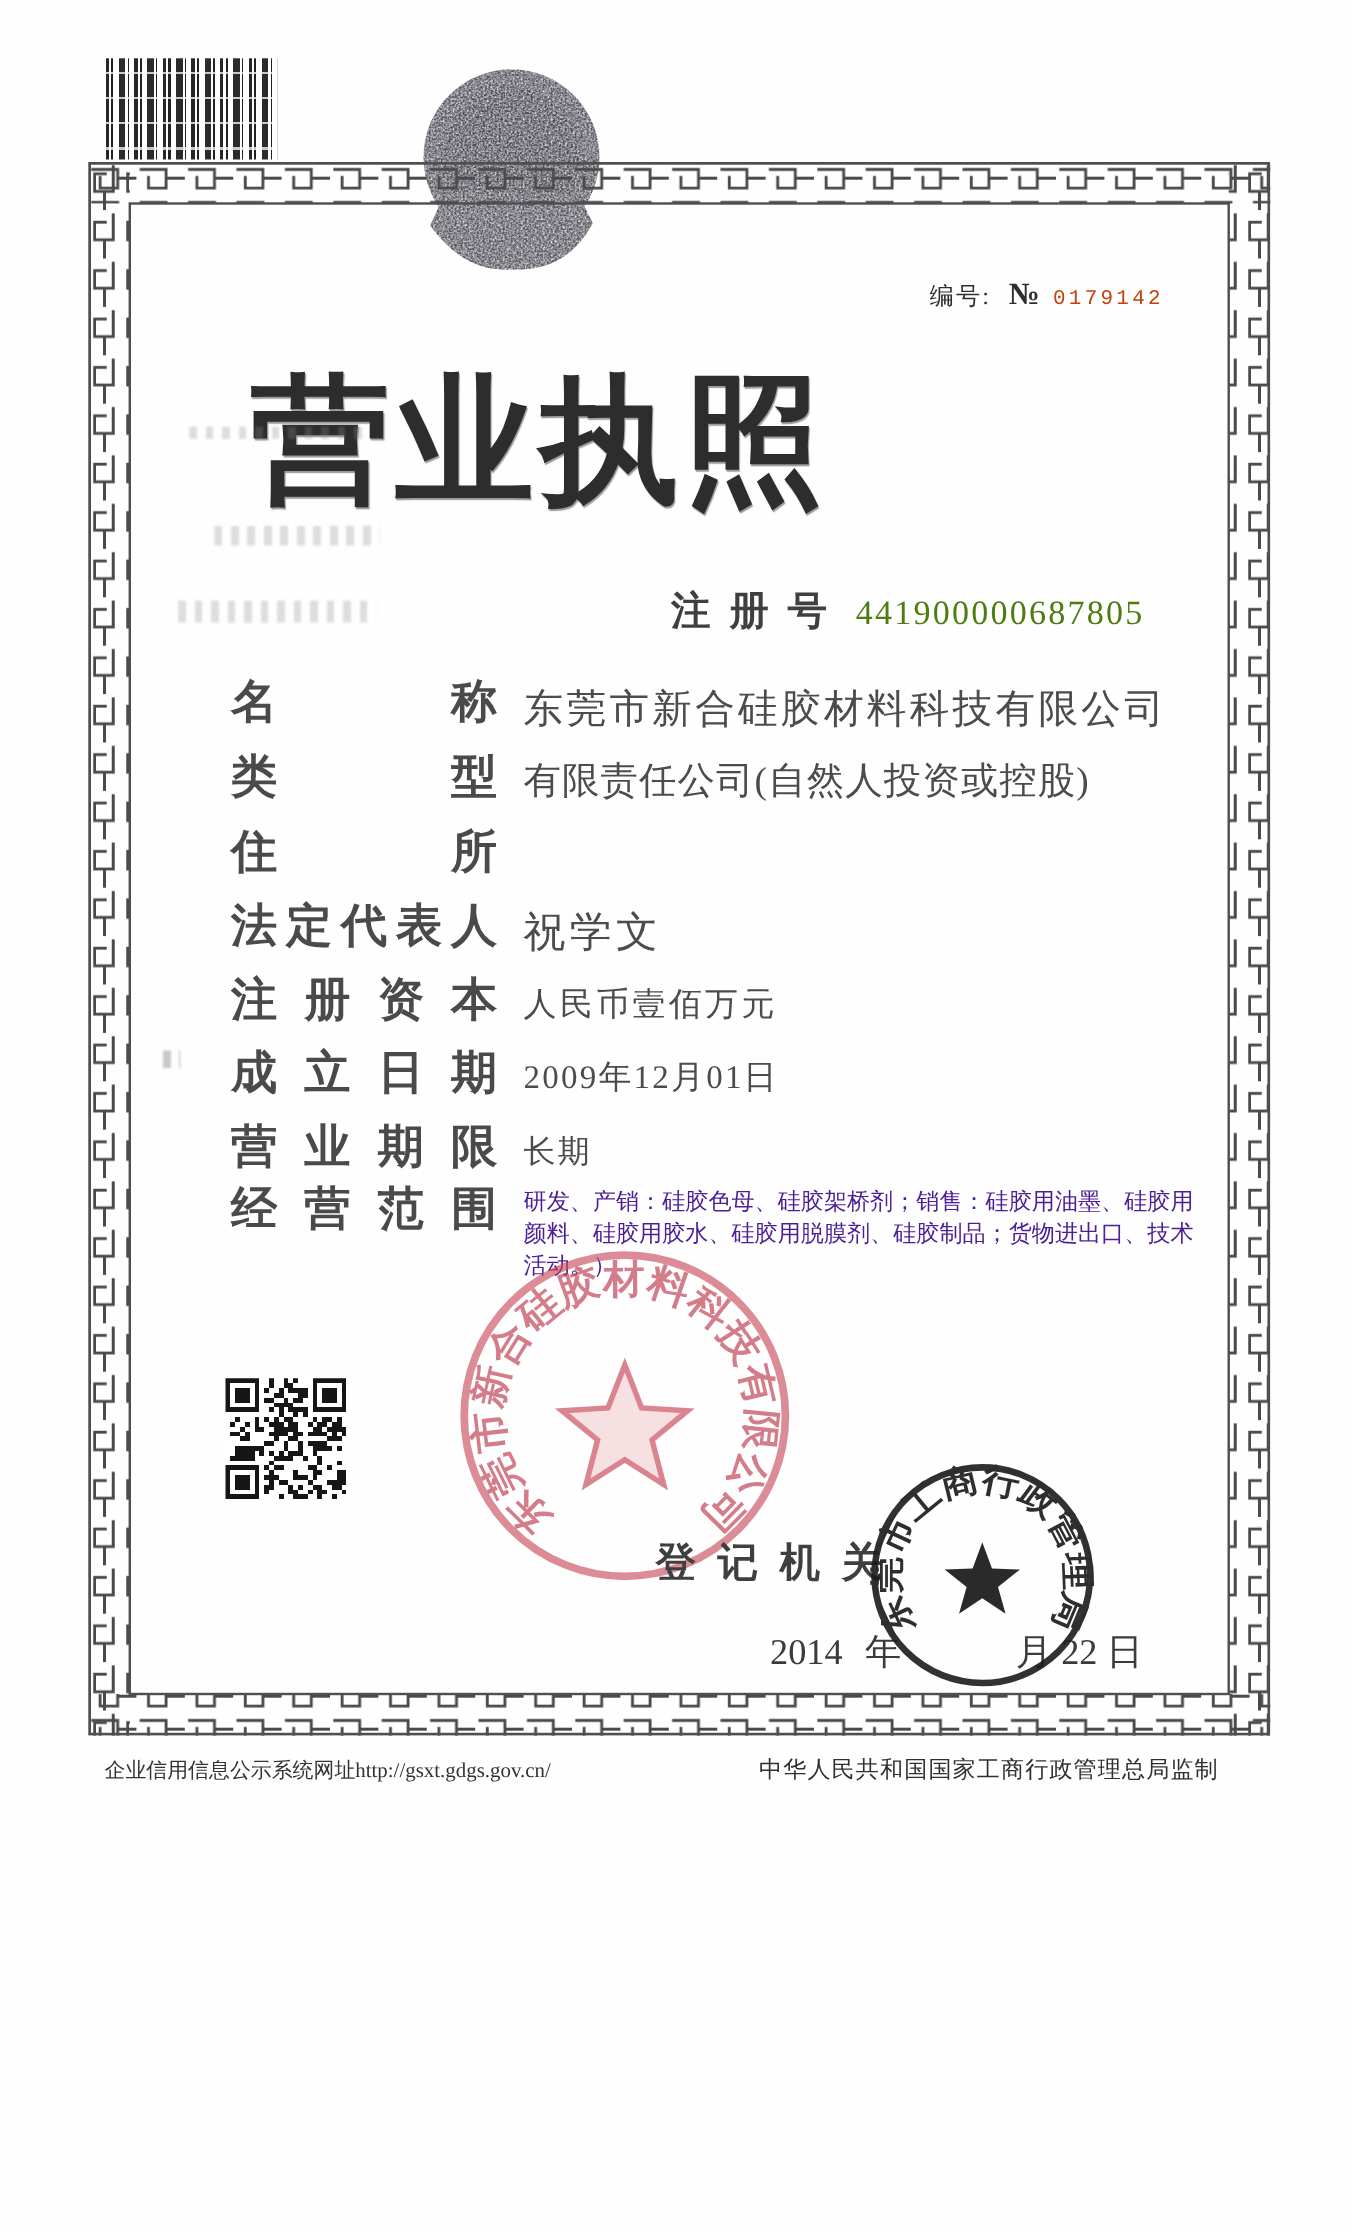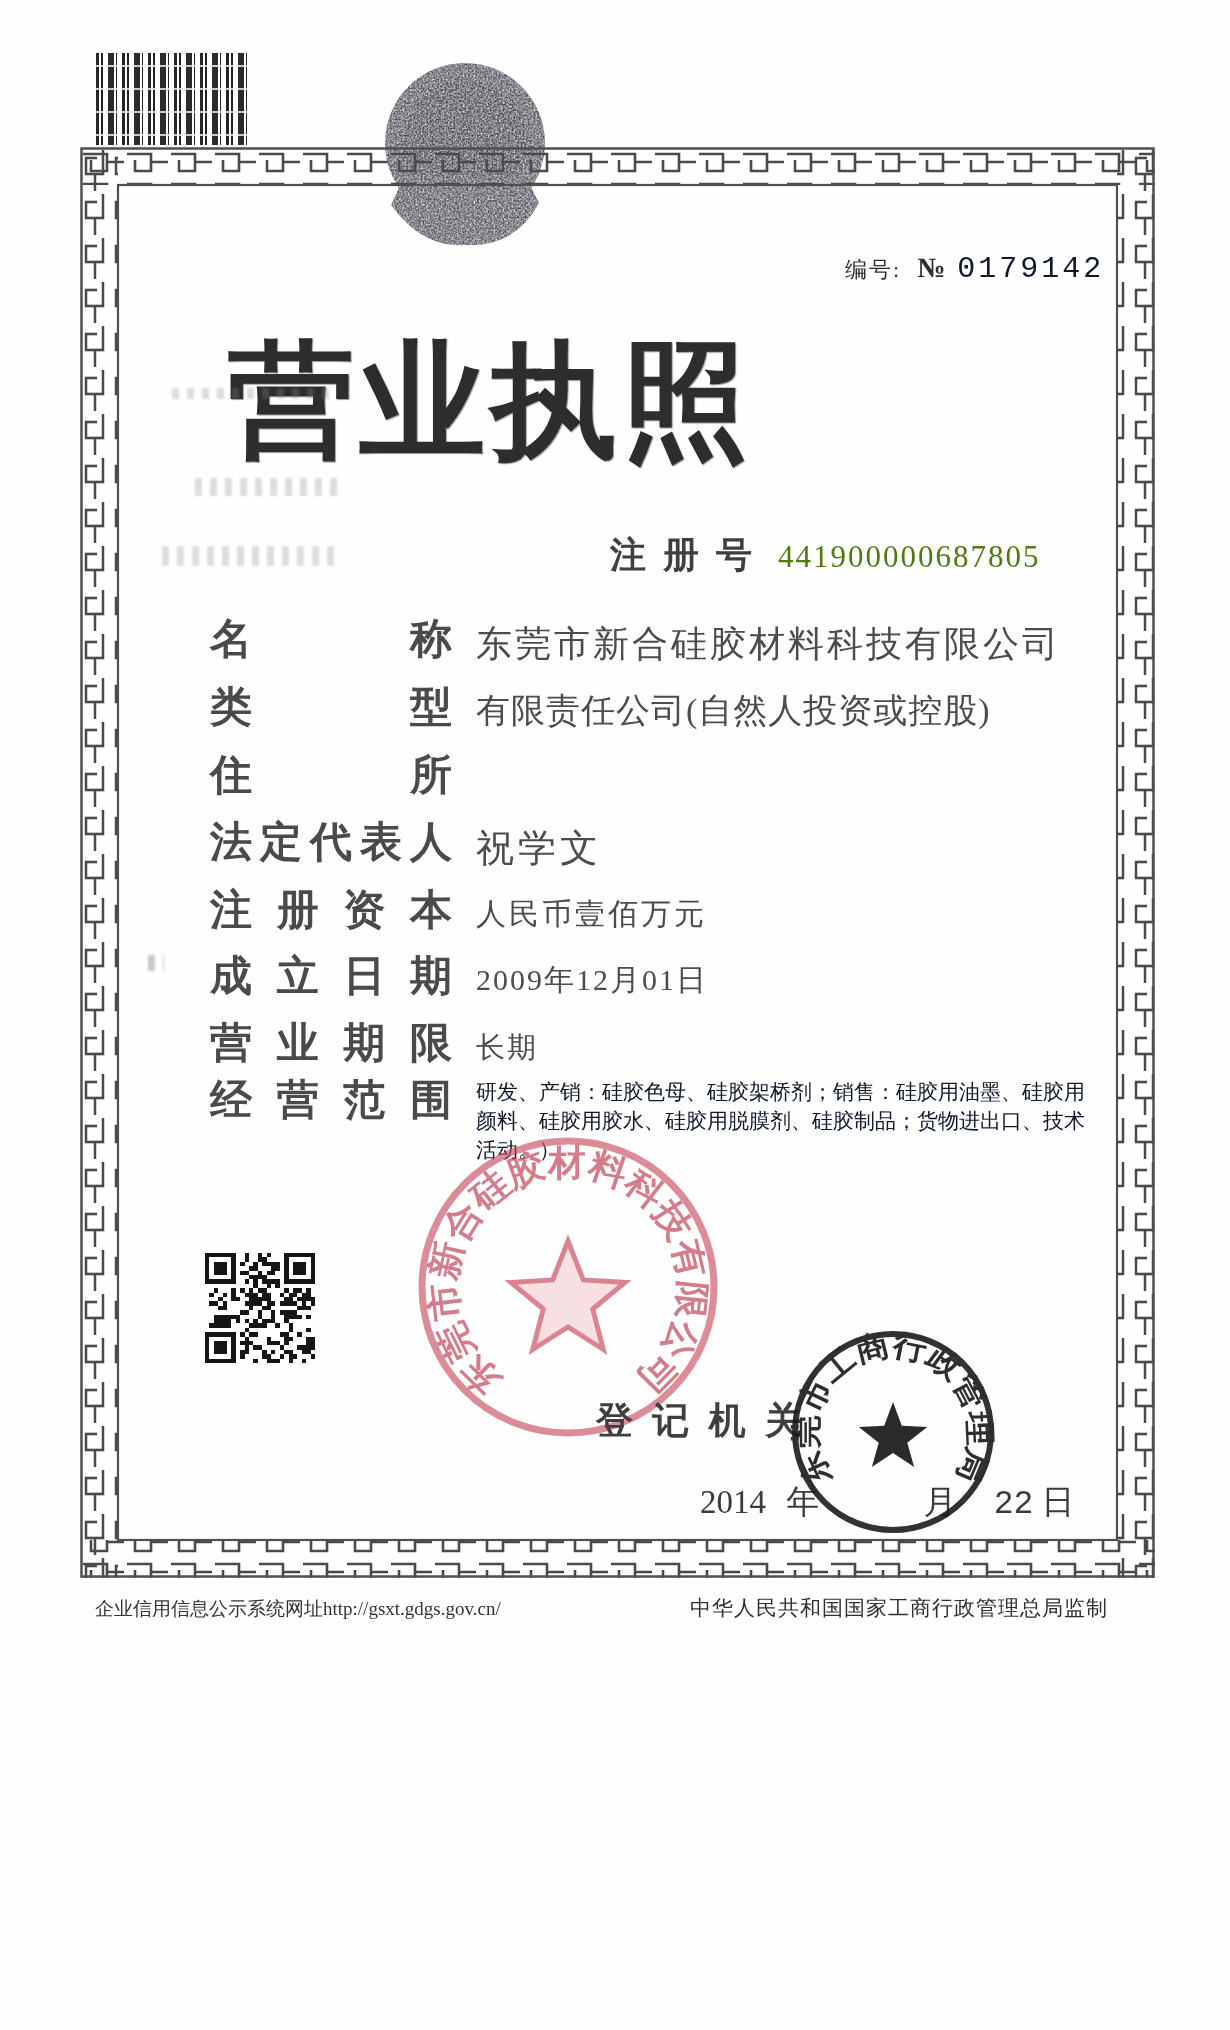--- a/index.html
+++ b/index.html
@@ -13,38 +13,38 @@
     left:96px;top:53px;width:156px;height:92px;
     background-image:
       repeating-linear-gradient(0deg, transparent 0 9px, rgba(255,255,255,.75) 9px 11px, transparent 11px 23px),
       repeating-linear-gradient(90deg,#151515 0 3px,transparent 3px 5px,#101010 5px 7px,transparent 7px 12px,#1a1a1a 12px 18px,transparent 18px 20px,#111 20px 21px,transparent 21px 26px);
     opacity:.92;
   }
   
   .serial{left:845px;top:252px;display:flex;align-items:baseline;white-space:nowrap;color:#2e2e2e;}
   .serial .lbl{font-size:22px;letter-spacing:2px;}
   .serial .nosym{font-size:28px;font-weight:bold;margin-left:16px;}
-  .serial .num{font-size:30px;letter-spacing:3px;margin-left:12px;font-family:"Liberation Mono","DejaVu Sans Mono",monospace;color:#0f172a;}
+  .serial .num{font-size:19px;letter-spacing:3px;margin-left:12px;font-family:"Liberation Mono","DejaVu Sans Mono",monospace;color:#c2410c;}
   
   .title{
     left:228px;top:322px;width:520px;height:158px;
     font-size:126px;font-weight:900;line-height:158px;color:#2d2d2d;
     text-shadow:1px 1px 1px rgba(70,70,70,.55);
     font-family:"Liberation Sans","DejaVu Sans",sans-serif;
   }
   [data-justify]{display:flex;justify-content:space-between;}
   
   .regline{left:610px;top:531px;display:flex;align-items:baseline;white-space:nowrap;color:#3f3f3f;}
   .regline .rlbl{width:142px;font-size:36px;font-weight:600;}
   .regline .rnum{font-size:31px;letter-spacing:2px;margin-left:26px;color:#4d7c0f;}
   
   .row{position:absolute;left:210px;display:flex;align-items:flex-start;}
   .row .flabel{width:242px;flex:none;font-size:42px;font-weight:600;color:#4a4a4a;line-height:1.1;}
   .row .fvalue{margin-left:24px;margin-top:7px;color:#4c4c4c;line-height:1.2;white-space:nowrap;}
-  .scope{left:476px;top:1078px;width:632px;font-size:21px;line-height:29px;color:#0f172a;}
+  .scope{left:476px;top:1078px;width:632px;font-size:21px;line-height:29px;color:#4c1d95;}
   .scope div{white-space:nowrap;}
   
   .issuer{left:596px;top:1396px;width:206px;font-size:37px;font-weight:600;color:#3f3f3f;}
   .dateline{left:700px;top:1480px;font-size:33px;color:#3b3b3b;white-space:nowrap;}
   .dateline span{display:inline-block;}
   
   .footer-left{left:95px;top:1596px;font-size:19px;color:#333;font-family:Liberation Serif, serif;}
   .footer-right{left:690px;top:1594px;font-size:21px;color:#2f2f2f;letter-spacing:1px;}
   
   .smudge{opacity:.28;filter:blur(1px);background:repeating-linear-gradient(90deg,#8a8a8a 0 7px,transparent 7px 15px);}
@@ -413,21 +413,21 @@
       <span>登</span>
       <span>记</span>
       <span>机</span>
       <span>关</span>
     </div>
 
   <div class="abs dateline">
     <span>2014</span>
     <span style="margin-left:12px;">年</span>
     <span style="margin-left:96px;">月</span>
-    <span style="margin-left:29px;font-family:Liberation Mono, monospace;">22</span>
+    <span style="margin-left:0;">22</span>
     <span>日</span>
   </div>
 
   <svg class="abs" style="left:787px;top:1326px;" width="212" height="212" viewBox="-106 -106 212 212" opacity="0.9">
     <defs>
       <path id="blkArc" d="M0,-76 a76,76 0 1,1 -0.01,0" fill="none"></path>
     </defs>
     <circle cx="0" cy="0" r="98" fill="none" stroke="#1c1c1c" stroke-width="6"></circle>
     <polygon points="0,-36 8.82,-12.14 34.24,-11.12 14.27,4.64 21.16,29.12 0,15 -21.16,29.12 -14.27,4.64 -34.24,-11.12 -8.82,-12.14" transform="translate(0,6)" fill="#141414"></polygon>
     <g transform="rotate(-128)">

